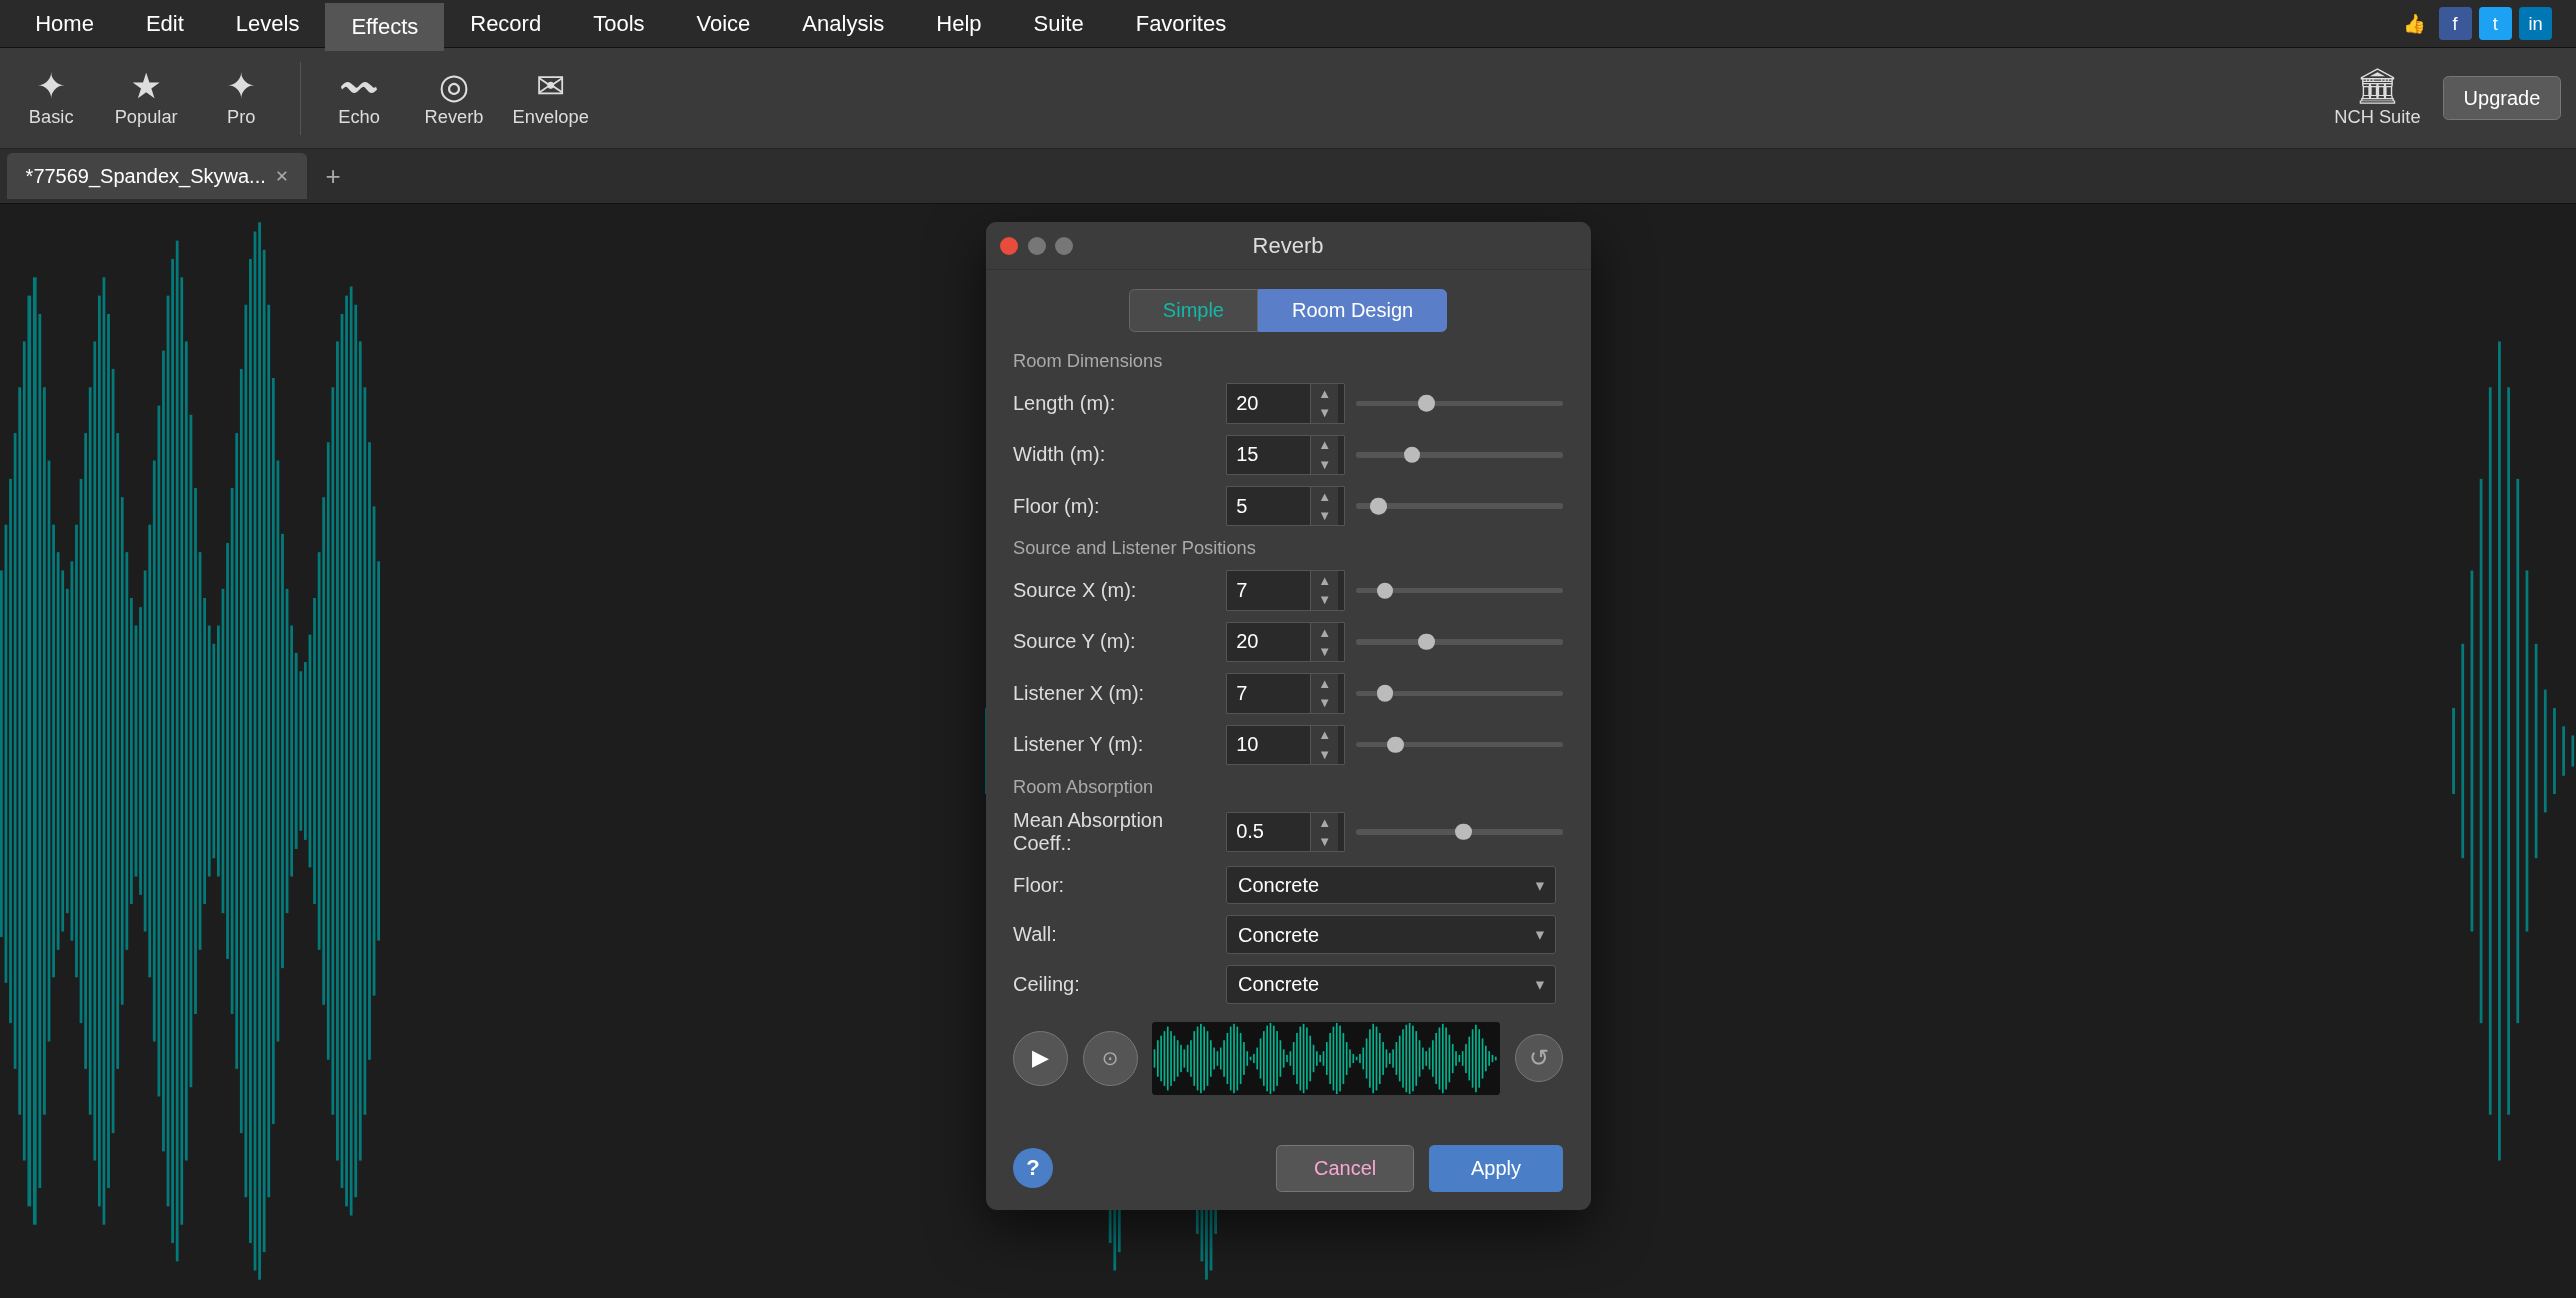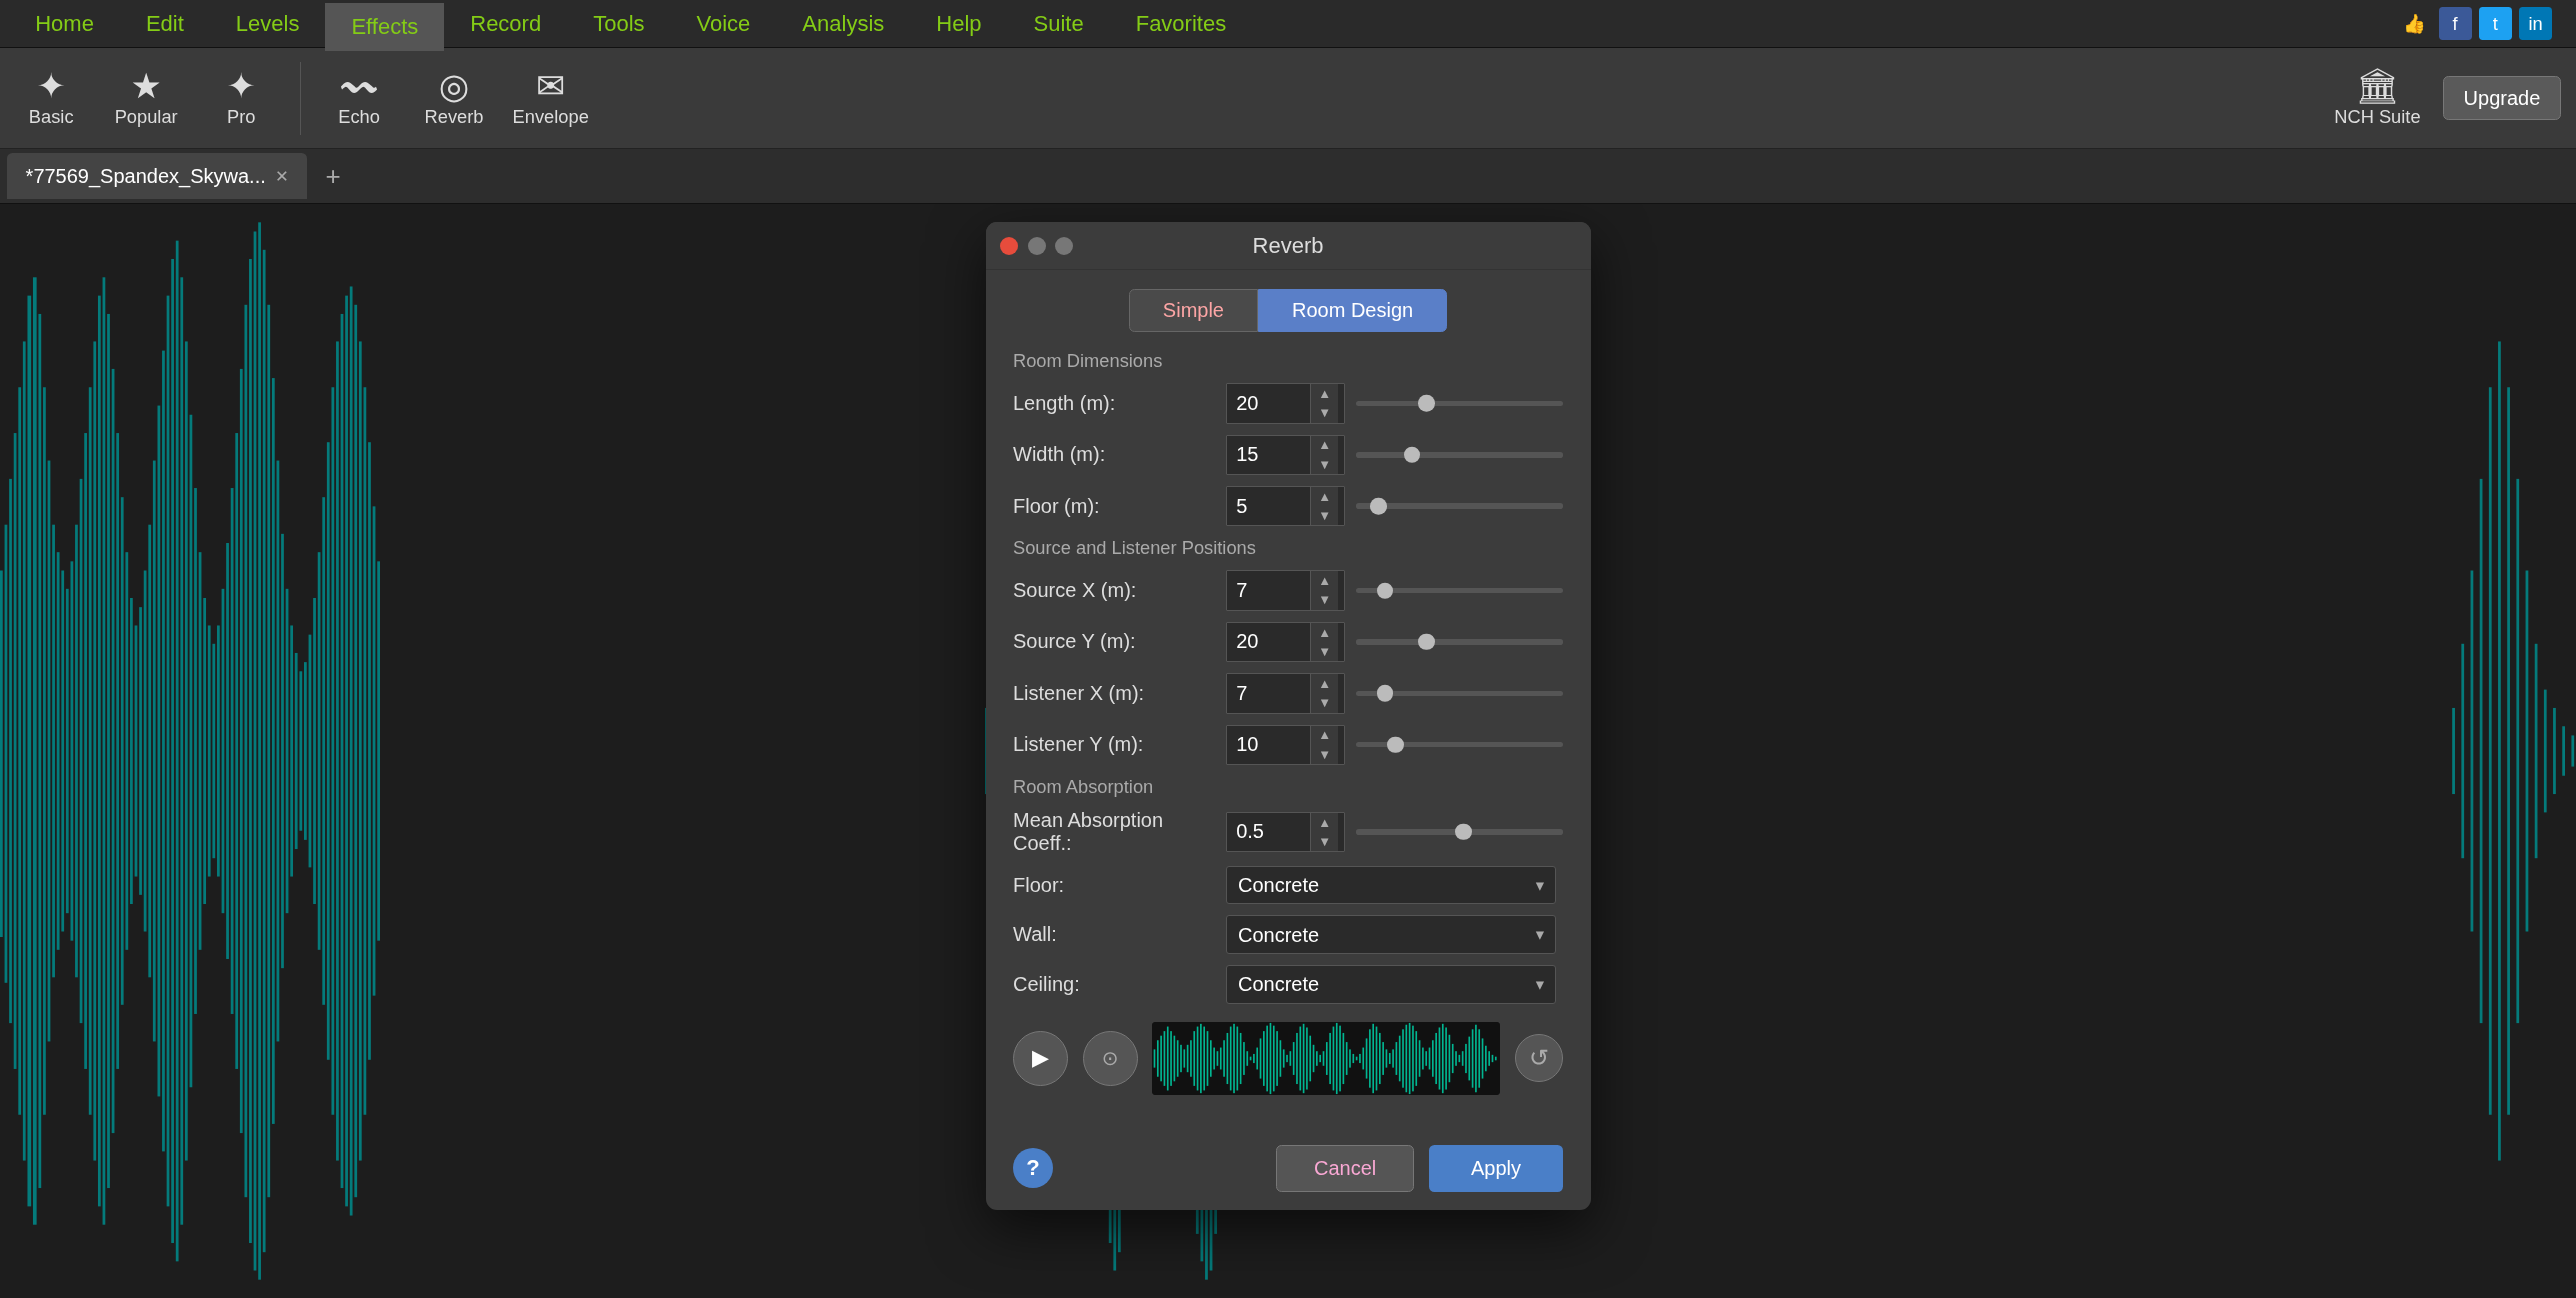--- a/index.html
+++ b/index.html
@@ -21,21 +21,21 @@
       background: #2a2a2a;
       height: 48px;
       padding: 0 9.2px;
       border-bottom: 0.9px solid #111;
     }
     .menu-item {
       padding: 0 26px;
       height: 48px;
       display: flex;
       align-items: center;
-      color: #84cc16;
+      color: #ffffff;
       font-size: 22px;
       cursor: pointer;
     }
     .menu-item.active-effect {
       background: #555;
       margin-top: 6px;
     }
     .menu-spacer { flex: 1; }
     .social-icons {
       display: flex;
@@ -210,21 +210,21 @@
       display: flex;
       justify-content: center;
       margin-bottom: 18.3px;
       gap: 0;
     }
     .toggle-btn {
       padding: 9.2px 33px;
       font-size: 20px;
       border: 0.9px solid #666;
       cursor: pointer;
-      color: #fca5a5;
+      color: #14b8a6;
       background: #4a4a4a;
     }
     .toggle-btn:first-child { border-radius: 5.5px 0 0 5.5px; }
     .toggle-btn:last-child { border-radius: 0 5.5px 5.5px 0; }
     .toggle-btn.active {
       background: #5a7fc8;
       color: #fff;
       border-color: #5a7fc8;
     }
 

